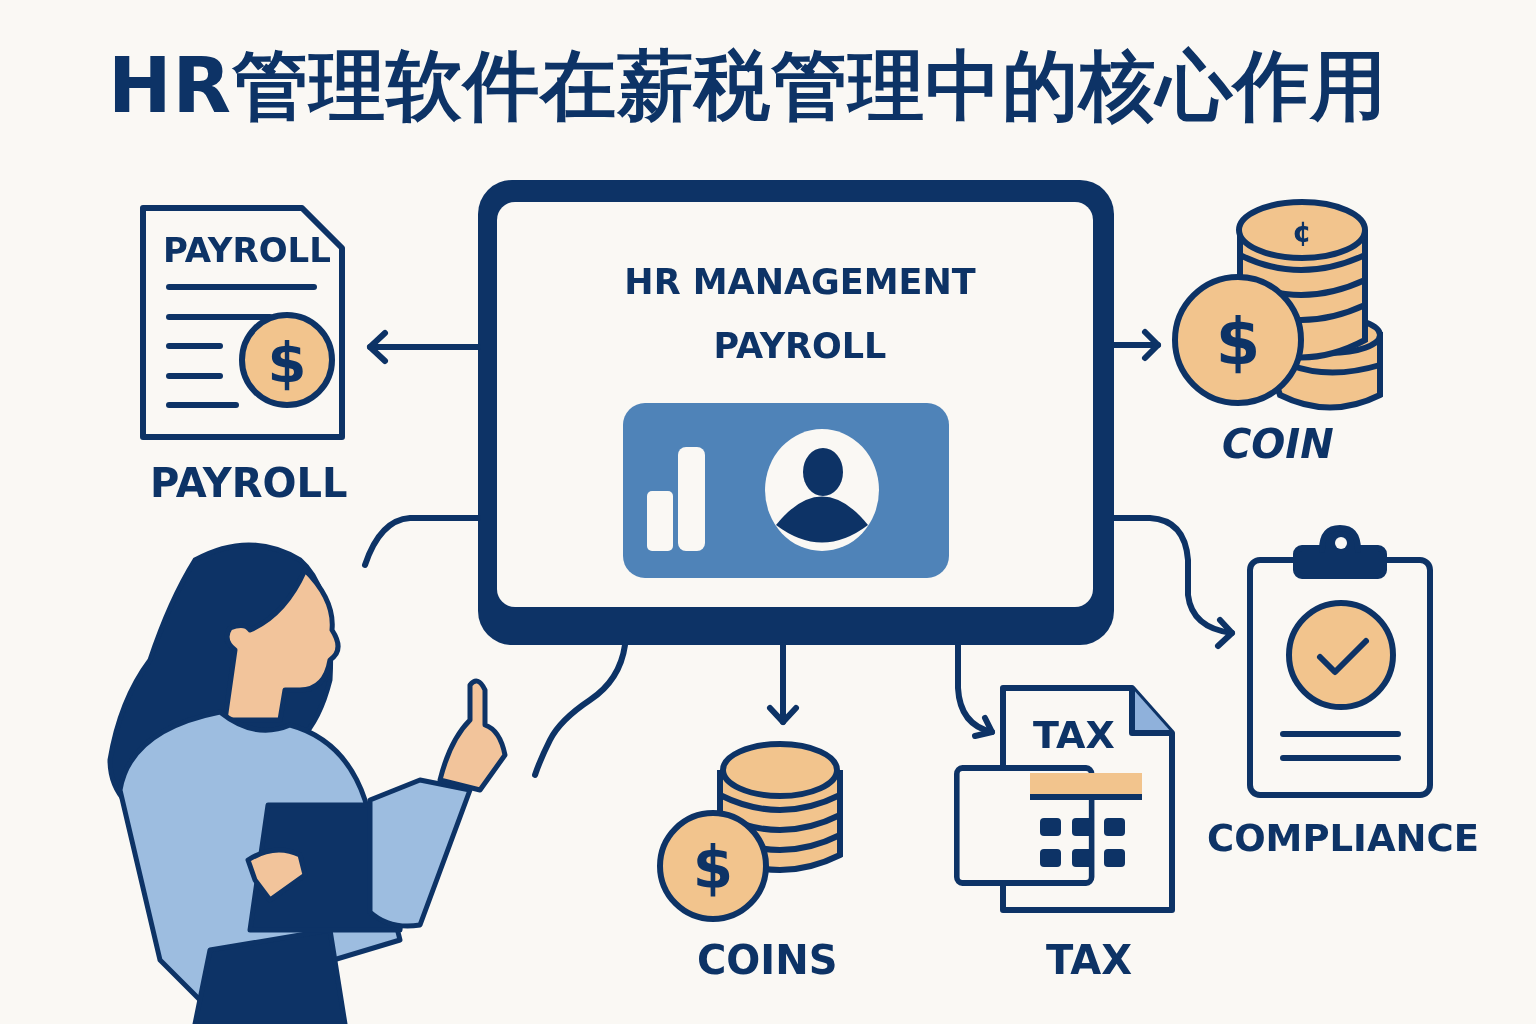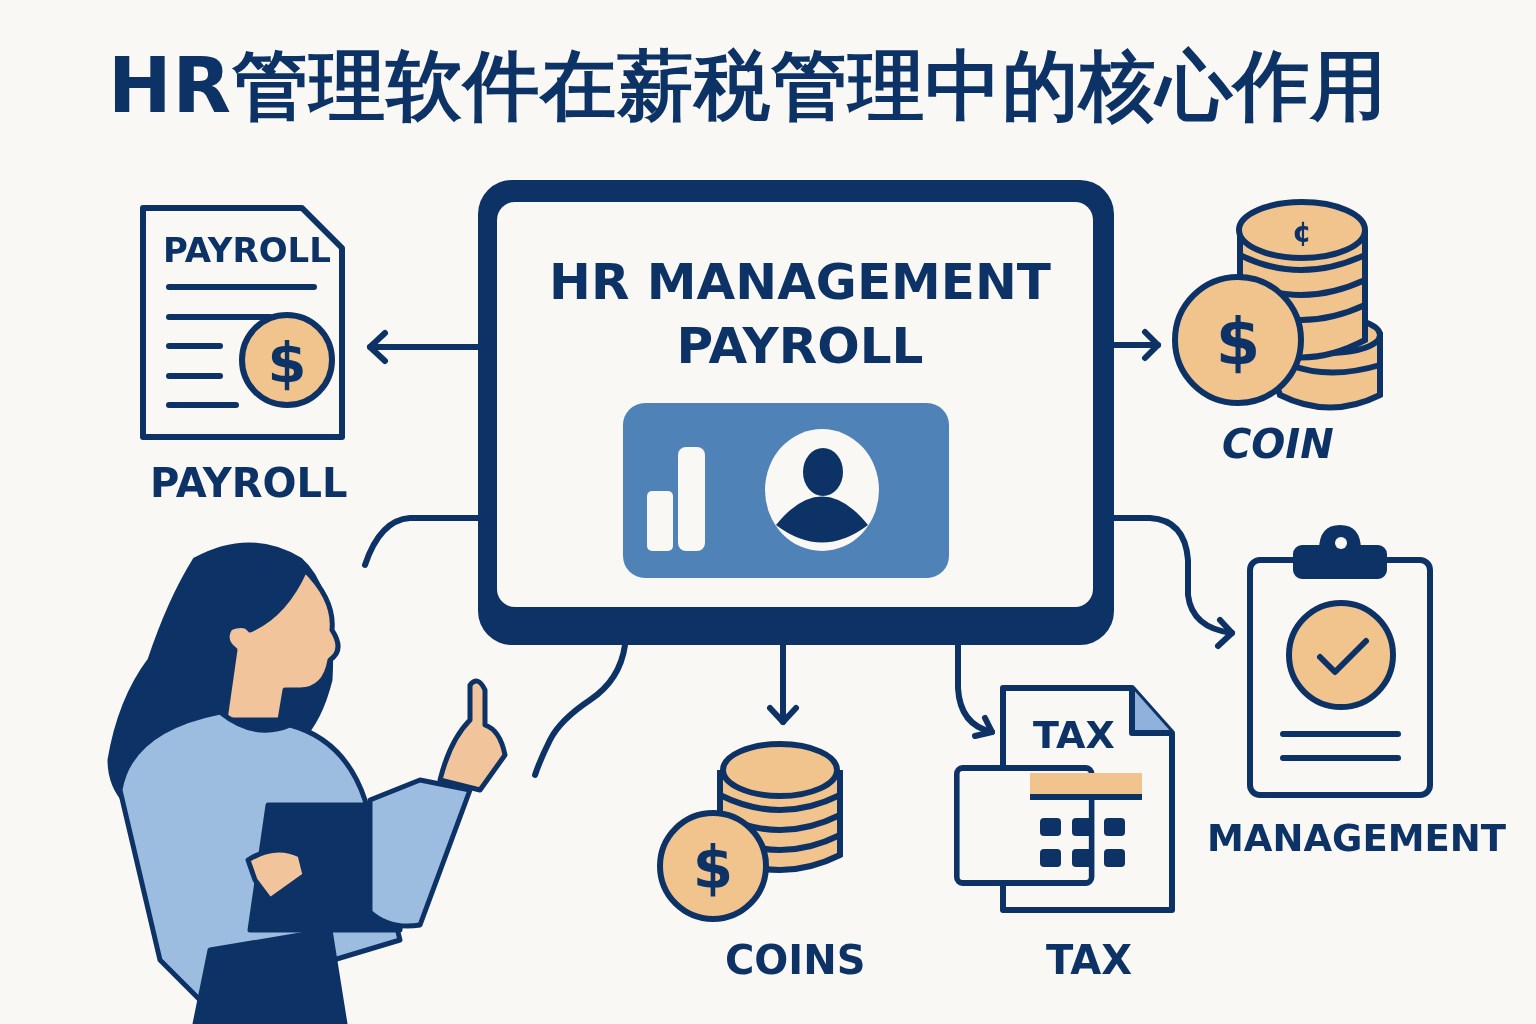--- a/index.html
+++ b/index.html
@@ -1,21 +1,21 @@
 <!DOCTYPE html>
 <html><head>
 <meta charset="utf-8">
 <style>
   html, body { margin:0; padding:0; }
   body { width:1536px; height:1024px; background:#faf8f4; position:relative; overflow:hidden;
          font-family:"DejaVu Sans","Liberation Sans",sans-serif; color:#0d3366; }
   .title { position:absolute; left:108px; top:48px; font-size:76px; font-weight:bold; letter-spacing:1px; color:#0d3366; white-space:nowrap; line-height:1; }
   .lbl { position:absolute; font-weight:bold; color:#0d3366; font-size:40px; line-height:1; white-space:nowrap; font-family:"DejaVu Sans",sans-serif; }
   svg.scene { position:absolute; left:0; top:0; }
-  .centertext { position:absolute; left:500px; top:250px; width:600px; text-align:center; font-size:50px; font-weight:bold; line-height:64px; color:#0d3366; }
+  .centertext { position:absolute; left:500px; top:250px; width:600px; text-align:center; font-size:35px; font-weight:bold; line-height:64px; color:#0d3366; }
 </style>
 </head>
 <body>
 
 <div class="title">HR管理软件在薪税管理中的核心作用</div>
 
 <svg class="scene" width="1536" height="1024" viewBox="0 0 1536 1024">
 
   <g>
     <rect x="478" y="180" width="636" height="465" rx="34" fill="#0d3366"></rect>
@@ -123,15 +123,15 @@
   </g>
 </svg>
 
 <div class="centertext">
   <div>HR MANAGEMENT</div>
   <div>PAYROLL</div>
 </div>
 
 <div class="lbl" style="left:150px; top:463px;">PAYROLL</div>
 <div class="lbl" style="left:1222px; top:424px;font-style:italic;">COIN</div>
-<div class="lbl" style="left:1207px; top:820px; font-size:37px;">MANAGEMENT</div>
-<div class="lbl" style="left:697px; top:940px;margin-left:28px;">COINS</div>
+<div class="lbl" style="left:1207px; top:820px; font-size:37px;">COMPLIANCE</div>
+<div class="lbl" style="left:697px; top:940px;">COINS</div>
 <div class="lbl" style="left:1046px; top:940px;">TAX</div>
 
 </body></html>

